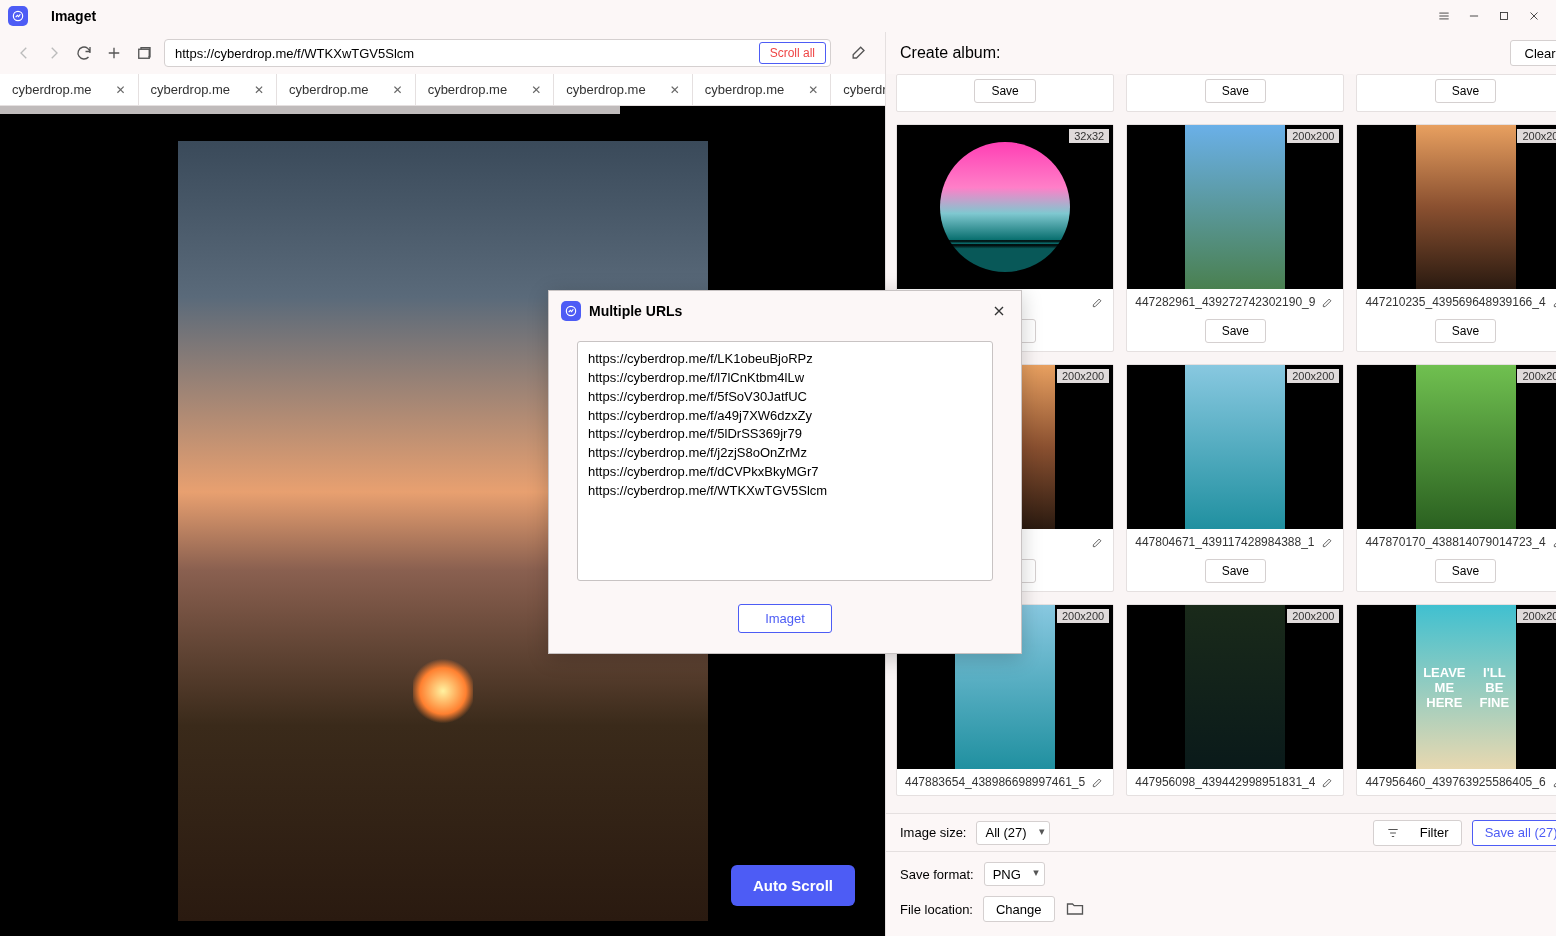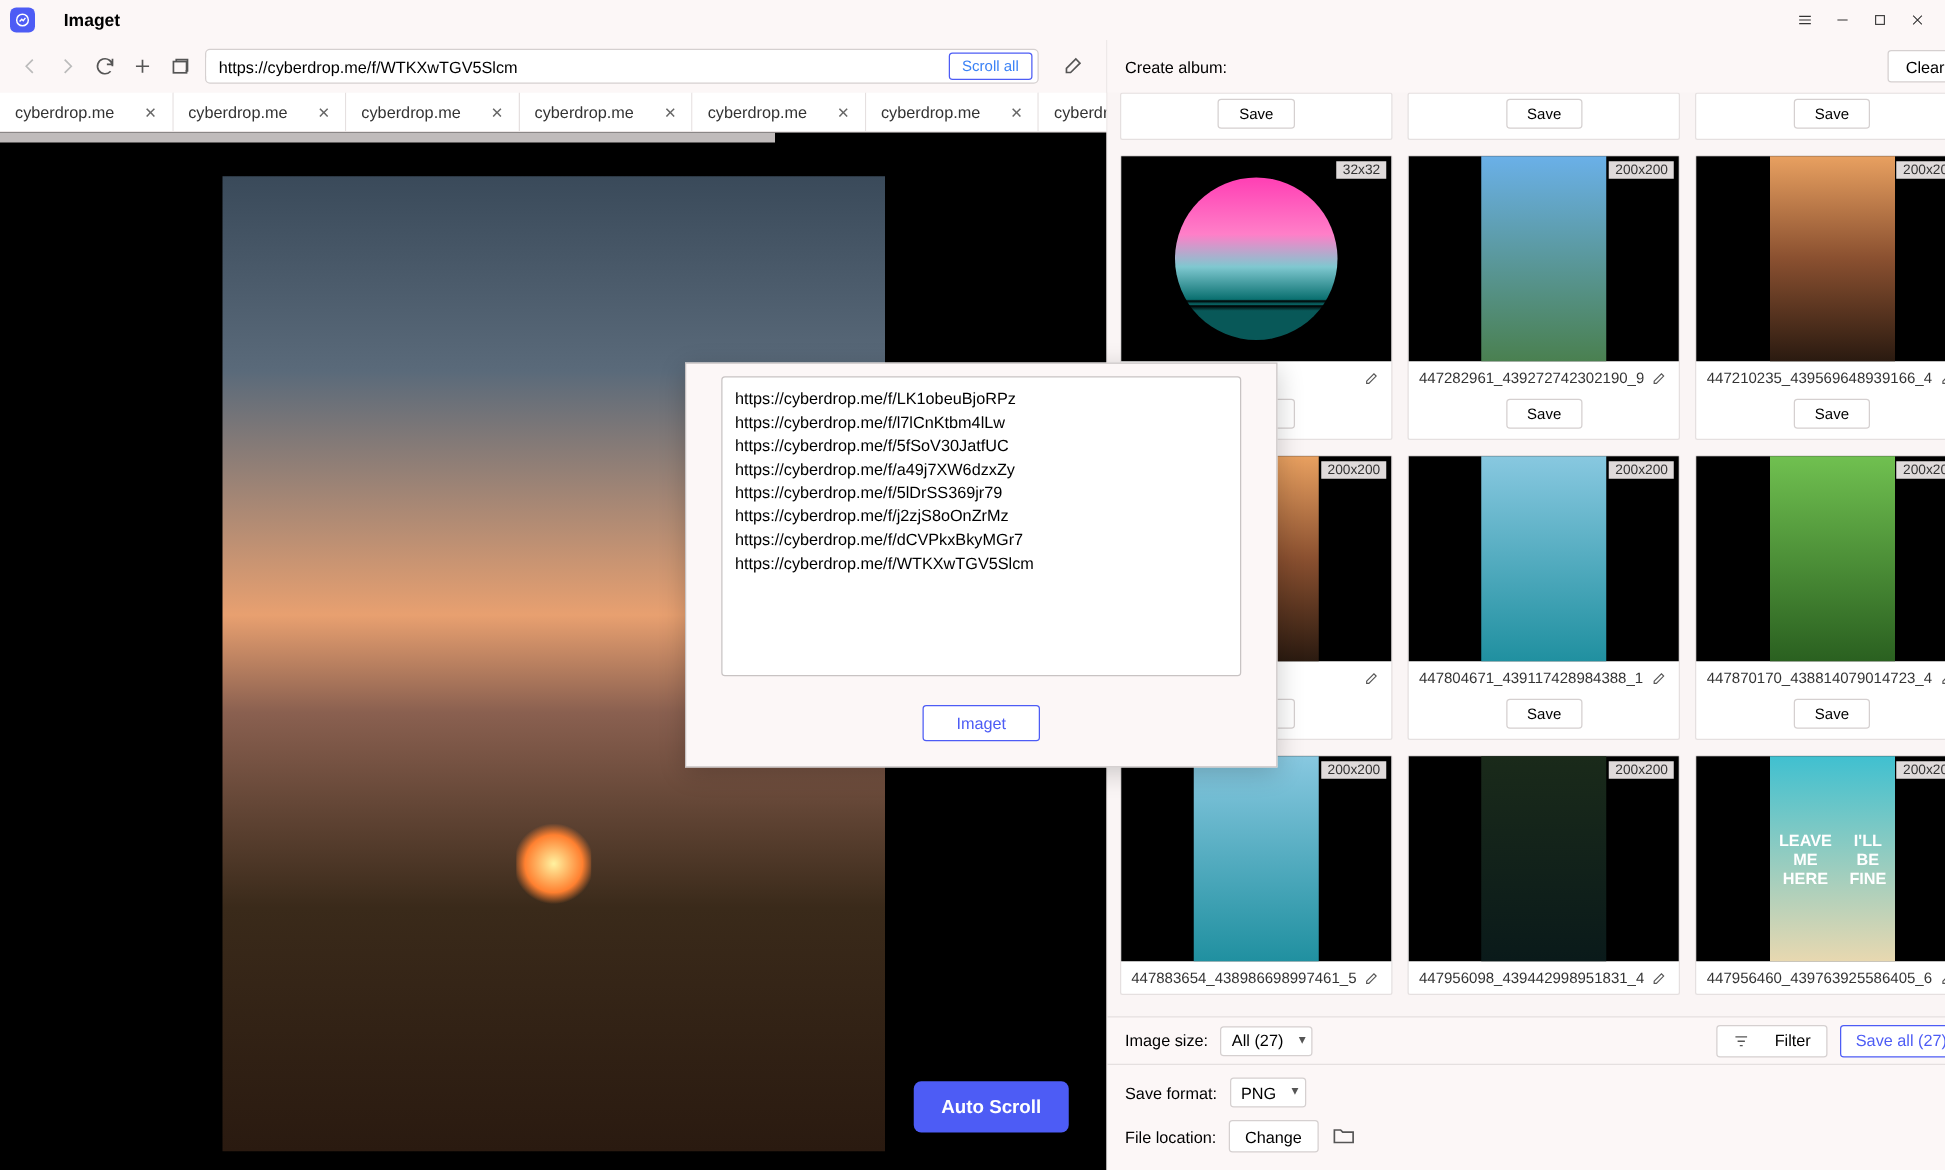--- a/index.html
+++ b/index.html
@@ -12,33 +12,33 @@
 .titlebar-right{display:flex;align-items:center;gap:2px}
 .win-btn{width:28px;height:28px;display:flex;align-items:center;justify-content:center;color:#333}
 .win-btn svg{width:14px;height:14px;stroke:#333;stroke-width:1.5;fill:none}
 .content{flex:1;display:flex;min-height:0}
 .left-pane{width:886px;display:flex;flex-direction:column;border-right:1px solid #e5e0e0}
 .toolbar{height:42px;display:flex;align-items:center;gap:10px;padding:0 14px;background:#fcf7f7}
 .tb-icon{width:20px;height:20px;display:flex;align-items:center;justify-content:center;color:#555}
 .tb-icon svg{width:18px;height:18px;stroke:#555;stroke-width:1.8;fill:none}
 .url-group{flex:1;display:flex;align-items:center;height:28px;background:#fff;border:1px solid #d5d0d0;border-radius:4px;overflow:hidden}
 .url-input{flex:1;border:none;outline:none;padding:0 10px;font-size:13px;background:#fff}
-.scroll-all-btn{height:22px;margin:0 4px;padding:0 10px;border:1px solid #4d5cf5;color:#3b82f6;background:#fff;border-radius:3px;font-size:12px}
+.scroll-all-btn{height:22px;margin:0 4px;padding:0 10px;border:1px solid #4d5cf5;color:#ef4444;background:#fff;border-radius:3px;font-size:12px}
 .views-icon{width:24px;height:24px;display:flex;align-items:center;justify-content:center;margin-left:6px}
 .tabstrip{height:32px;display:flex;align-items:stretch;background:#fcf7f7;border-bottom:1px solid #e5e0e0;overflow:hidden}
 .tab{display:flex;align-items:center;gap:24px;padding:0 12px;border-right:1px solid #e5e0e0;background:#fff;font-size:13px;color:#333;white-space:nowrap}
 .tab .close{color:#666;font-size:12px}
 .tab-more{display:flex;align-items:center;padding:0 10px}
 .viewer{flex:1;background:#000;position:relative;overflow:hidden;display:flex;align-items:center;justify-content:center}
 .viewer-img{width:530px;height:780px;background:linear-gradient(to bottom,#3a4a5a 0%,#5a6a7a 20%,#e8a070 45%,#8a6050 55%,#3a2a1a 75%,#2a1a10 100%);position:relative;margin-top:20px}
 .fire{position:absolute;left:50%;bottom:25%;transform:translateX(-50%);width:60px;height:70px;background:radial-gradient(circle,#fff2a0 0%,#ff8030 50%,transparent 70%)}
 .auto-scroll-btn{position:absolute;right:30px;bottom:30px;padding:12px 22px;background:#4d5cf5;color:#fff;border:none;border-radius:6px;font-size:15px;font-weight:600}
 .right-pane{flex:1;display:flex;flex-direction:column;background:#faf5f5}
 .album-row{height:42px;display:flex;align-items:center;gap:8px;padding:0 14px;background:#fcf7f7}
-.album-label{font-size:13px}
+.album-label{font-size:16px}
 .album-input{flex:1;max-width:310px;height:26px;border:1px solid #d5d0d0;border-radius:3px;padding:0 8px;background:#eee9e9}
 .clear-btn{margin-left:auto;height:26px;padding:0 14px;border:1px solid #d5d0d0;border-radius:3px;background:#fff}
 .grid-wrap{flex:1;overflow-y:auto;padding:0 10px 8px 10px}
 .grid{display:grid;grid-template-columns:repeat(3,1fr);gap:12px}
 .card{background:#fff;border:1px solid #e5e0e0;border-radius:2px;display:flex;flex-direction:column;align-items:center}
 .thumb{width:100%;height:164px;background:#000;position:relative;display:flex;align-items:center;justify-content:center}
 .thumb-dim{position:absolute;top:4px;right:4px;background:#e0dbdb;color:#333;font-size:11px;padding:1px 5px}
 .fname-row{width:100%;display:flex;align-items:center;gap:6px;padding:6px 8px}
 .fname{flex:1;font-size:12px;color:#333;white-space:nowrap;overflow:hidden;text-overflow:ellipsis}
 .edit-icon{width:14px;height:14px;flex-shrink:0}
@@ -353,20 +353,34 @@
         <button class="change-btn">Change</button>
         <svg class="folder-icon" viewBox="0 0 24 24">
             <path d="M3 6h6l2 2h10v10H3z" fill="none" stroke="#555" stroke-width="1.6"></path>
           </svg>
       </div>
     </div>
   </div>
 </div>
 
 <div class="modal">
+  <div class="modal-head">
+    <div class="app-icon">
+      <svg viewBox="0 0 24 24">
+          <circle cx="12" cy="12" r="8" fill="none" stroke="#fff" stroke-width="2"></circle>
+          <path d="M8 14l3-3 2 2 3-4" stroke="#fff" stroke-width="2" fill="none"></path>
+        </svg>
+    </div>
+    <span class="modal-title">Multiple URLs</span>
+    <div class="modal-close">
+        <svg width="16" height="16" viewBox="0 0 24 24">
+          <path d="M6 6l12 12M18 6L6 18" stroke="#333" stroke-width="2"></path>
+        </svg>
+      </div>
+  </div>
   <div class="modal-body">
     <textarea class="modal-text" style="">https://cyberdrop.me/f/LK1obeuBjoRPz
 https://cyberdrop.me/f/l7lCnKtbm4lLw
 https://cyberdrop.me/f/5fSoV30JatfUC
 https://cyberdrop.me/f/a49j7XW6dzxZy
 https://cyberdrop.me/f/5lDrSS369jr79
 https://cyberdrop.me/f/j2zjS8oOnZrMz
 https://cyberdrop.me/f/dCVPkxBkyMGr7
 https://cyberdrop.me/f/WTKXwTGV5Slcm</textarea>
   </div>

